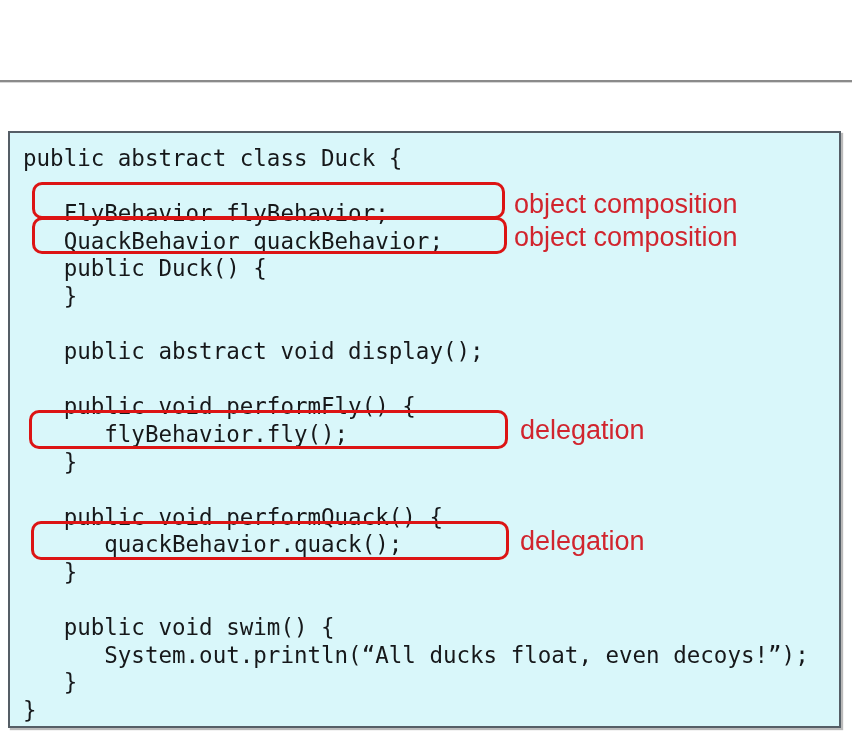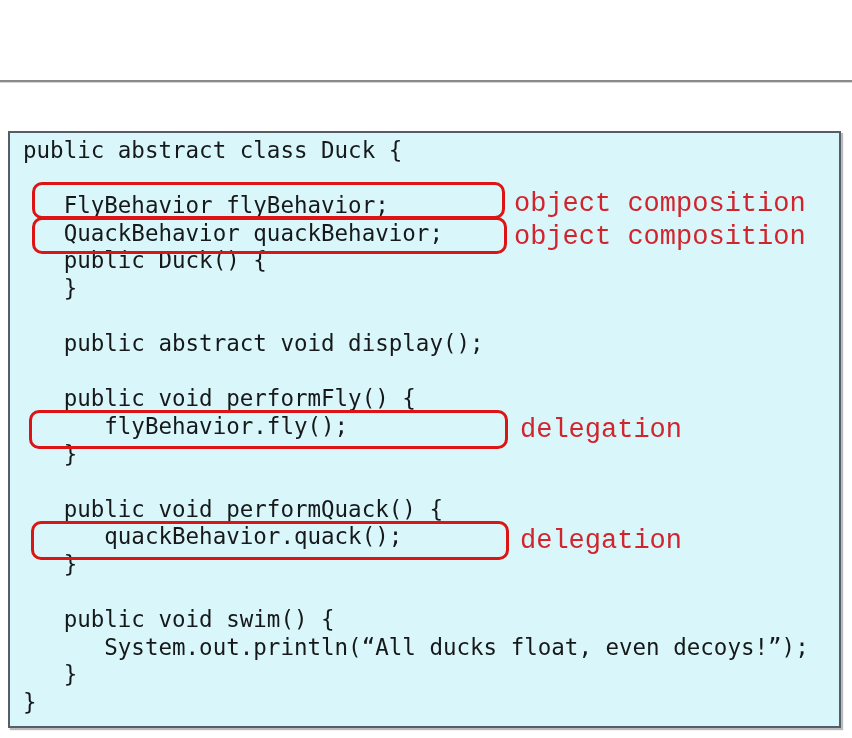--- a/index.html
+++ b/index.html
@@ -42,41 +42,41 @@
     left: 8px;
     top: 131px;
     width: 829px;
     height: 593px;
     background: #d9f7fa;
     border: 2px solid #555e66;
     box-shadow: 2px 2px 1px rgba(130,130,130,0.55);
   }
   .code-text {
     margin: 0;
-    padding: 4px 0 0 13px;
+    padding: 12px 0 0 13px;
     font-family: "DejaVu Sans Mono", monospace;
     font-size: 22.5px;
     line-height: 27.6px;
     color: #16181a;
     white-space: pre;
   }
   .highlight-box {
     position: absolute;
     border: 3.5px solid #dc1414;
     border-radius: 10px;
     background: transparent;
     box-sizing: border-box;
   }
   .hl-fly    { left: 22px;  top: 49px;  width: 473px; height: 37px; }
   .hl-quack  { left: 22px;  top: 84px;  width: 475px; height: 37px; }
   .hl-flydel { left: 19px;  top: 277px; width: 479px; height: 39px; }
   .hl-qkdel  { left: 21px;  top: 388px; width: 478px; height: 39px; }
   .annotation {
     position: absolute;
-    font-family: Liberation Mono, monospace;
+    font-family: Liberation Sans, sans-serif;
     font-size: 27px;
     line-height: 30px;
     color: #d1252e;
     white-space: nowrap;
   }
   .an-1 { left: 504px; top: 56px;  }
   .an-2 { left: 504px; top: 89px;  }
   .an-3 { left: 510px; top: 282px; }
   .an-4 { left: 510px; top: 393px; }
 </style>

